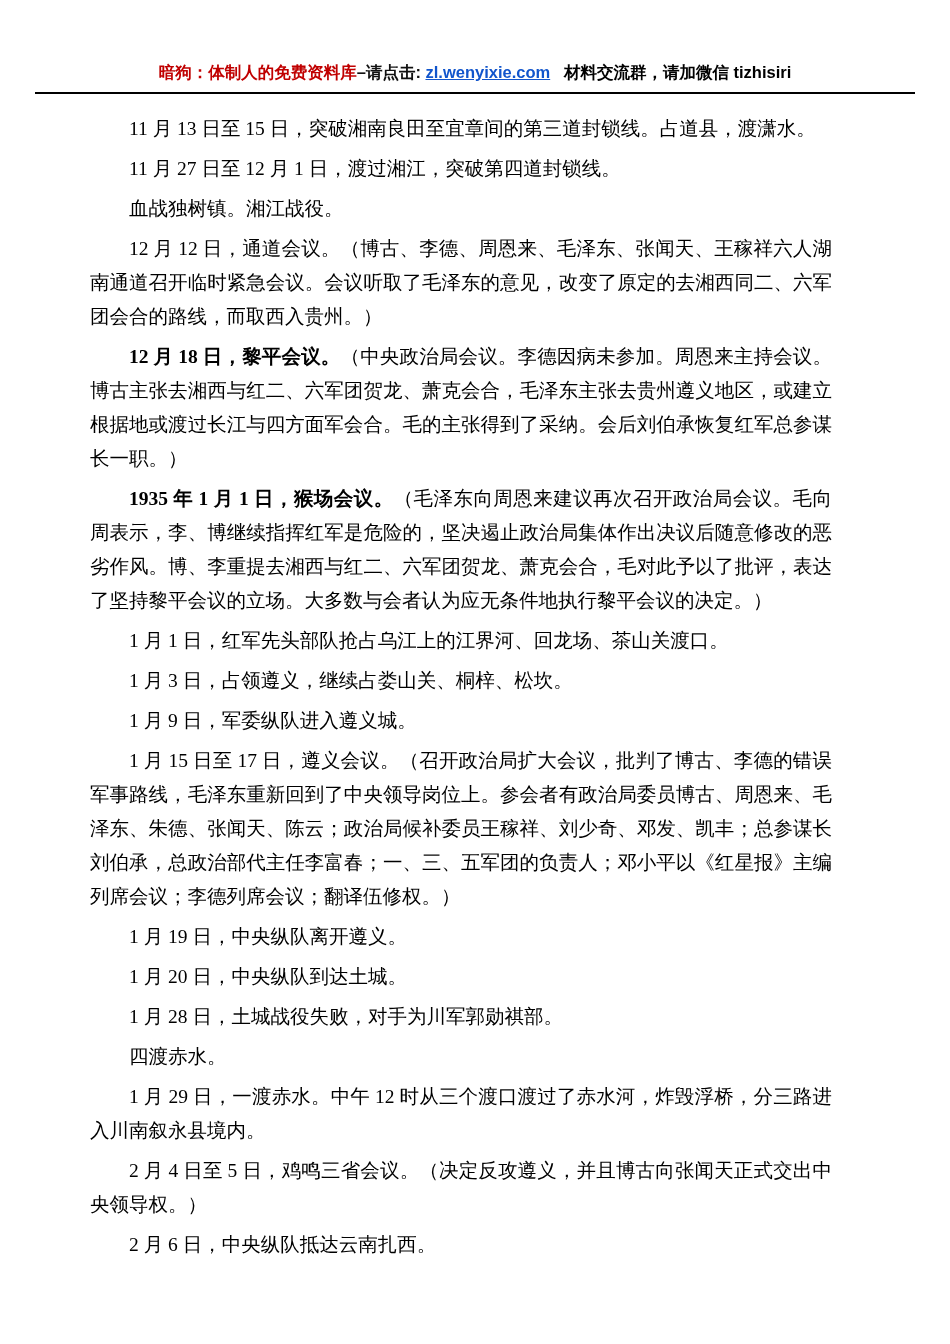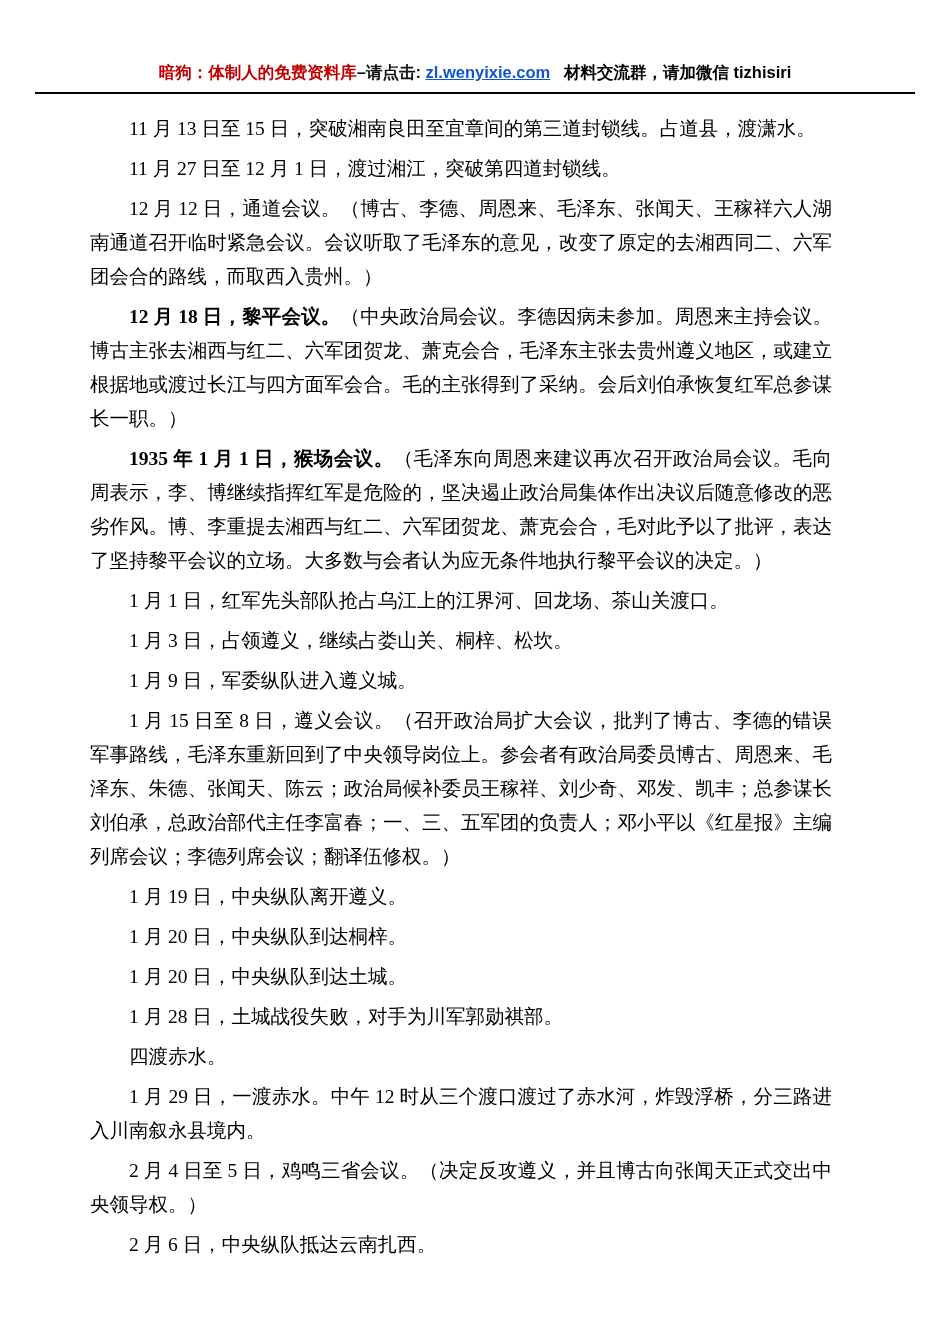--- a/index.html
+++ b/index.html
@@ -91,39 +91,39 @@
   </div>
 
   <div class="rule"></div>
 
   <div class="content">
 
     <p class="para"><span>11 月 13 日至 15 日，突破湘南良田至宜章间的第三道封锁线。占道县，渡潇水。</span></p>
 
     <p class="para"><span>11 月 27 日至 12 月 1 日，渡过湘江，突破第四道封锁线。</span></p>
 
+    <p class="para"><span>血战独树镇。湘江战役。</span></p>
 
     <p class="para"><span>12 月 12 日，通道会议。（博古、李德、周恩来、毛泽东、张闻天、王稼祥六人湖南通道召开临时紧急会议。会议听取了毛泽东的意见，改变了原定的去湘西同二、六军团会合的路线，而取西入贵州。）</span></p>
 
     <p class="para"><span class="mix-bold">12 月 18 日，黎平会议。</span><span>（中央政治局会议。李德因病未参加。周恩来主持会议。博古主张去湘西与红二、六军团贺龙、萧克会合，毛泽东主张去贵州遵义地区，或建立根据地或渡过长江与四方面军会合。毛的主张得到了采纳。会后刘伯承恢复红军总参谋长一职。）</span></p>
 
     <p class="para"><span class="mix-bold">1935 年 1 月 1 日，猴场会议。</span><span>（毛泽东向周恩来建议再次召开政治局会议。毛向周表示，李、博继续指挥红军是危险的，坚决遏止政治局集体作出决议后随意修改的恶劣作风。博、李重提去湘西与红二、六军团贺龙、萧克会合，毛对此予以了批评，表达了坚持黎平会议的立场。大多数与会者认为应无条件地执行黎平会议的决定。）</span></p>
 
     <p class="para"><span>1 月 1 日，红军先头部队抢占乌江上的江界河、回龙场、茶山关渡口。</span></p>
 
 
     <p class="para"><span>1 月 3 日，占领遵义，继续占娄山关、桐梓、松坎。</span></p>
 
     <p class="para"><span>1 月 9 日，军委纵队进入遵义城。</span></p>
 
-    <p class="para"><span>1 月 15 日至 8 日，遵义会议。（召开政治局扩大会议，批判了博古、李德的错误军事路线，毛泽东重新回到了中央领导岗位上。参会者有政治局委员博古、周恩来、毛泽东、朱德、张闻天、陈云；政治局候补委员王稼祥、刘少奇、邓发、凯丰；总参谋长刘伯承，总政治部代主任李富春；一、三、五军团的负责人；邓小平以《红星报》主编列席会议；李德列席会议；翻译伍修权。）</span></p>
+    <p class="para"><span>1 月 15 日至 17 日，遵义会议。（召开政治局扩大会议，批判了博古、李德的错误军事路线，毛泽东重新回到了中央领导岗位上。参会者有政治局委员博古、周恩来、毛泽东、朱德、张闻天、陈云；政治局候补委员王稼祥、刘少奇、邓发、凯丰；总参谋长刘伯承，总政治部代主任李富春；一、三、五军团的负责人；邓小平以《红星报》主编列席会议；李德列席会议；翻译伍修权。）</span></p>
 
     <p class="para"><span>1 月 19 日，中央纵队离开遵义。</span></p>
 
-    <p class="para"><span>1 月 20 日，中央纵队到达桐梓。</span></p>
 
     <p class="para"><span>1 月 20 日，中央纵队到达土城。</span></p>
 
     <p class="para"><span>1 月 28 日，土城战役失败，对手为川军郭勋祺部。</span></p>
 
     <p class="para"><span>四渡赤水。</span></p>
 
     <p class="para"><span>1 月 29 日，一渡赤水。中午 12 时从三个渡口渡过了赤水河，炸毁浮桥，分三路进入川南叙永县境内。</span></p>
 
     <p class="para"><span>2 月 4 日至 5 日，鸡鸣三省会议。（决定反攻遵义，并且博古向张闻天正式交出中央领导权。）</span></p>

